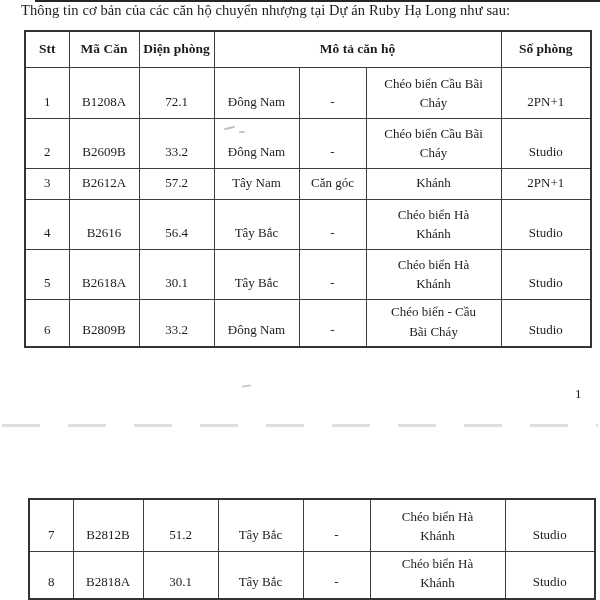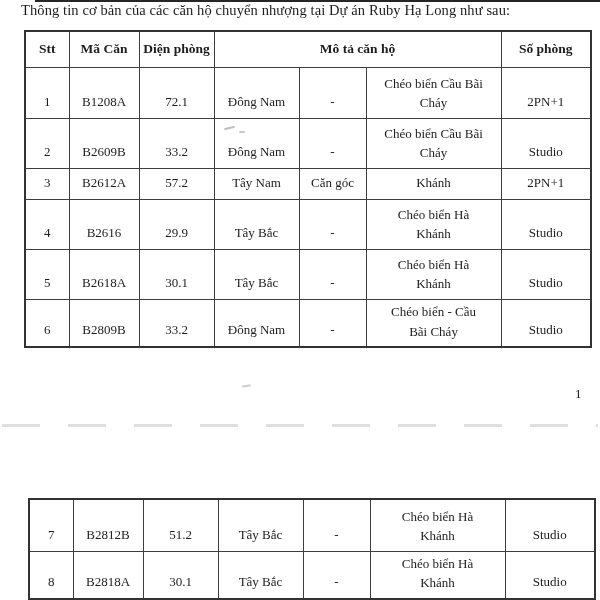--- a/index.html
+++ b/index.html
@@ -141,21 +141,21 @@
           <td class="col-ma_can">B2612A</td>
           <td class="col-dien_tich">57.2</td>
           <td class="col-huong">Tây Nam</td>
           <td class="col-goc">Căn góc</td>
           <td class="col-view">Khánh</td>
           <td class="col-so_phong">2PN+1</td>
         </tr>
         <tr>
           <td class="col-stt">4</td>
           <td class="col-ma_can">B2616</td>
-          <td class="col-dien_tich">29.9</td>
+          <td class="col-dien_tich">56.4</td>
           <td class="col-huong">Tây Bắc</td>
           <td class="col-goc">-</td>
           <td class="col-view">Chéo biển  Hà
 Khánh</td>
           <td class="col-so_phong">Studio</td>
         </tr>
         <tr>
           <td class="col-stt">5</td>
           <td class="col-ma_can">B2618A</td>
           <td class="col-dien_tich">30.1</td>

